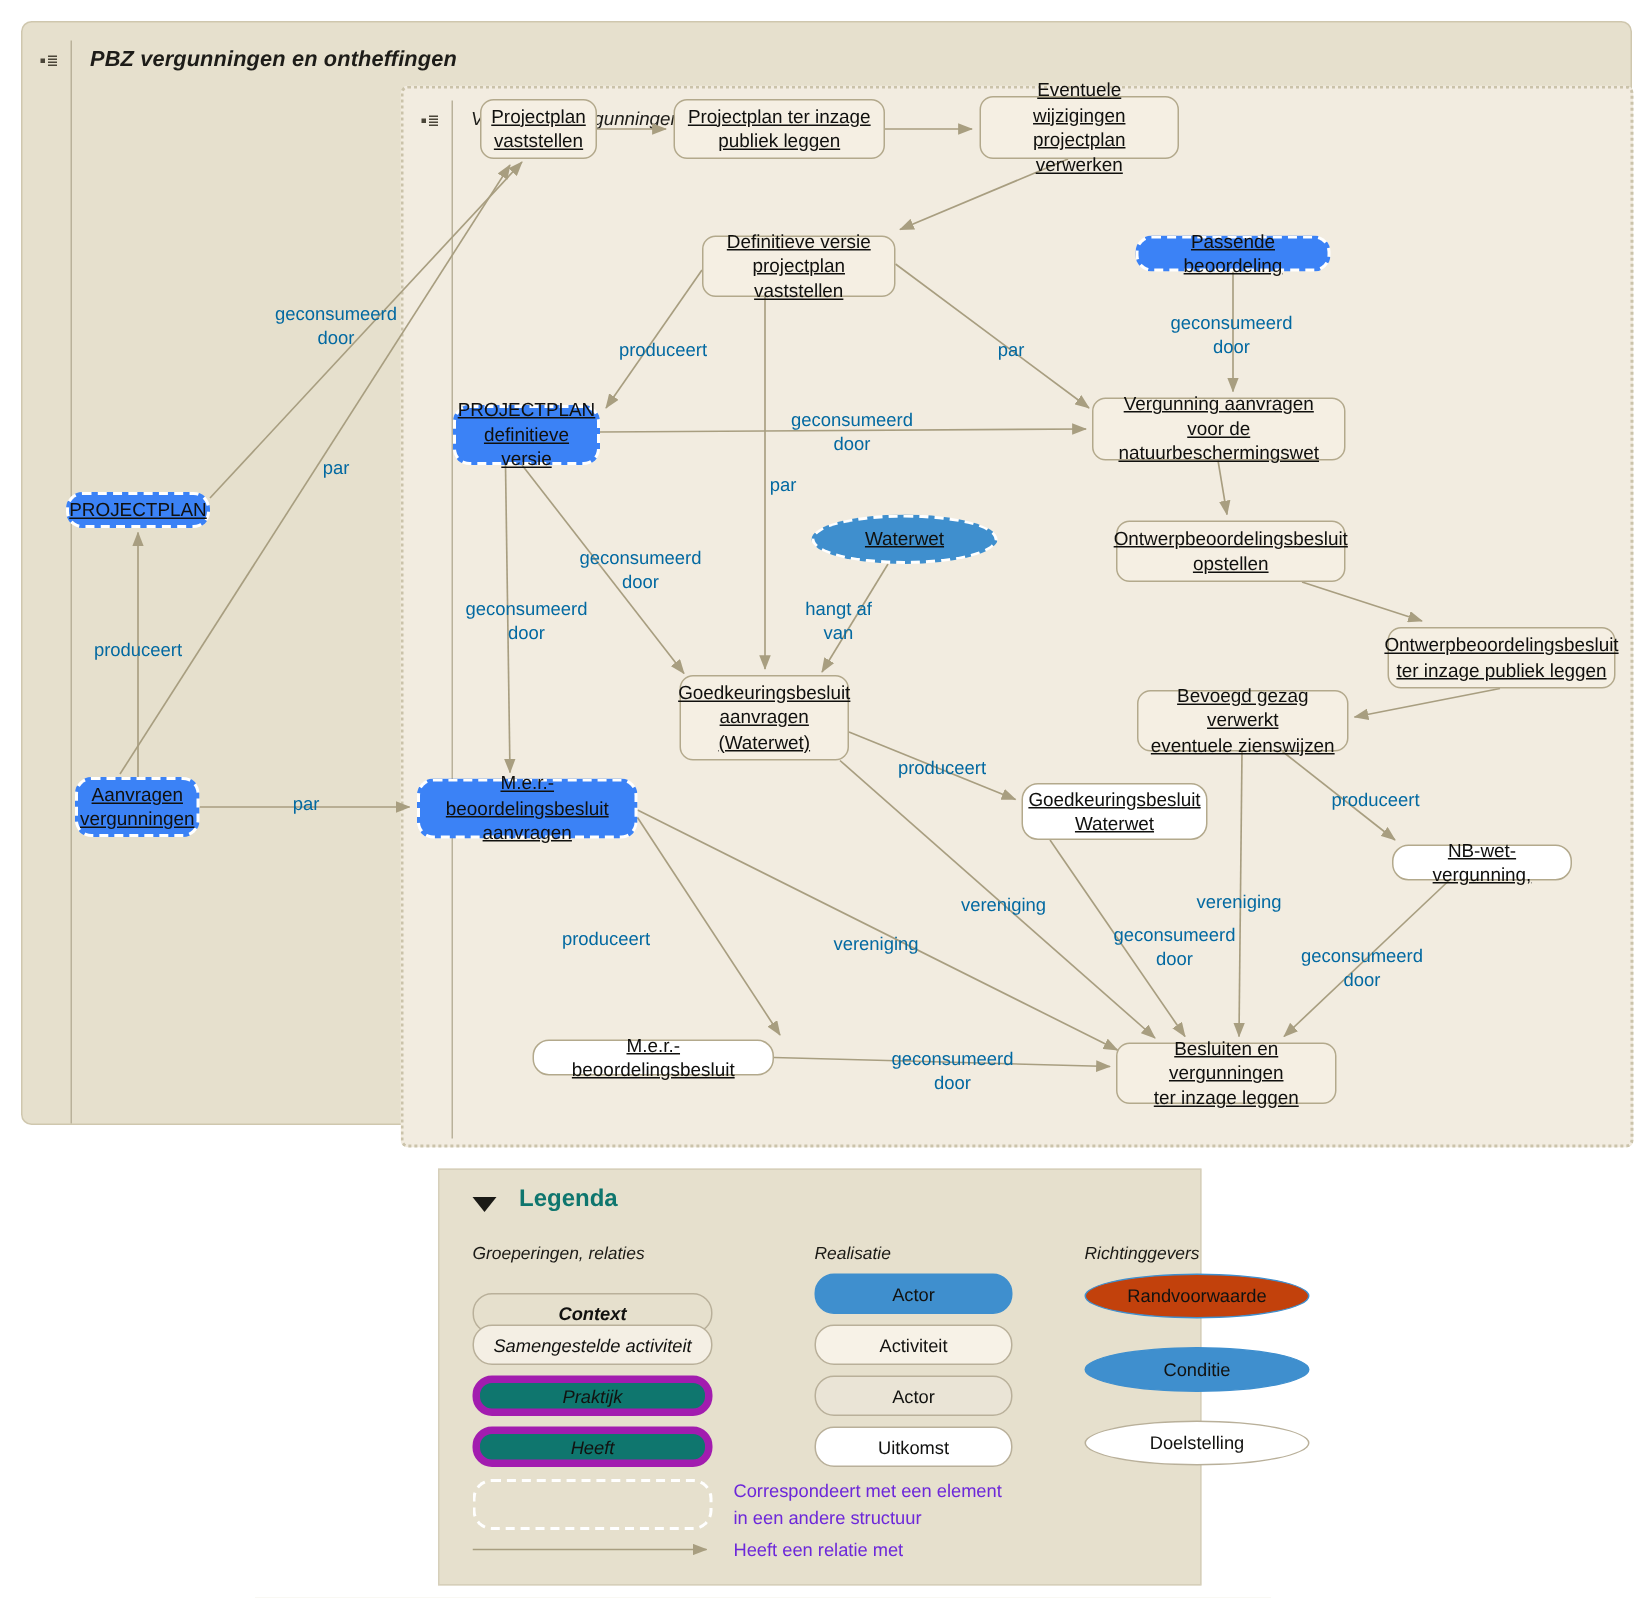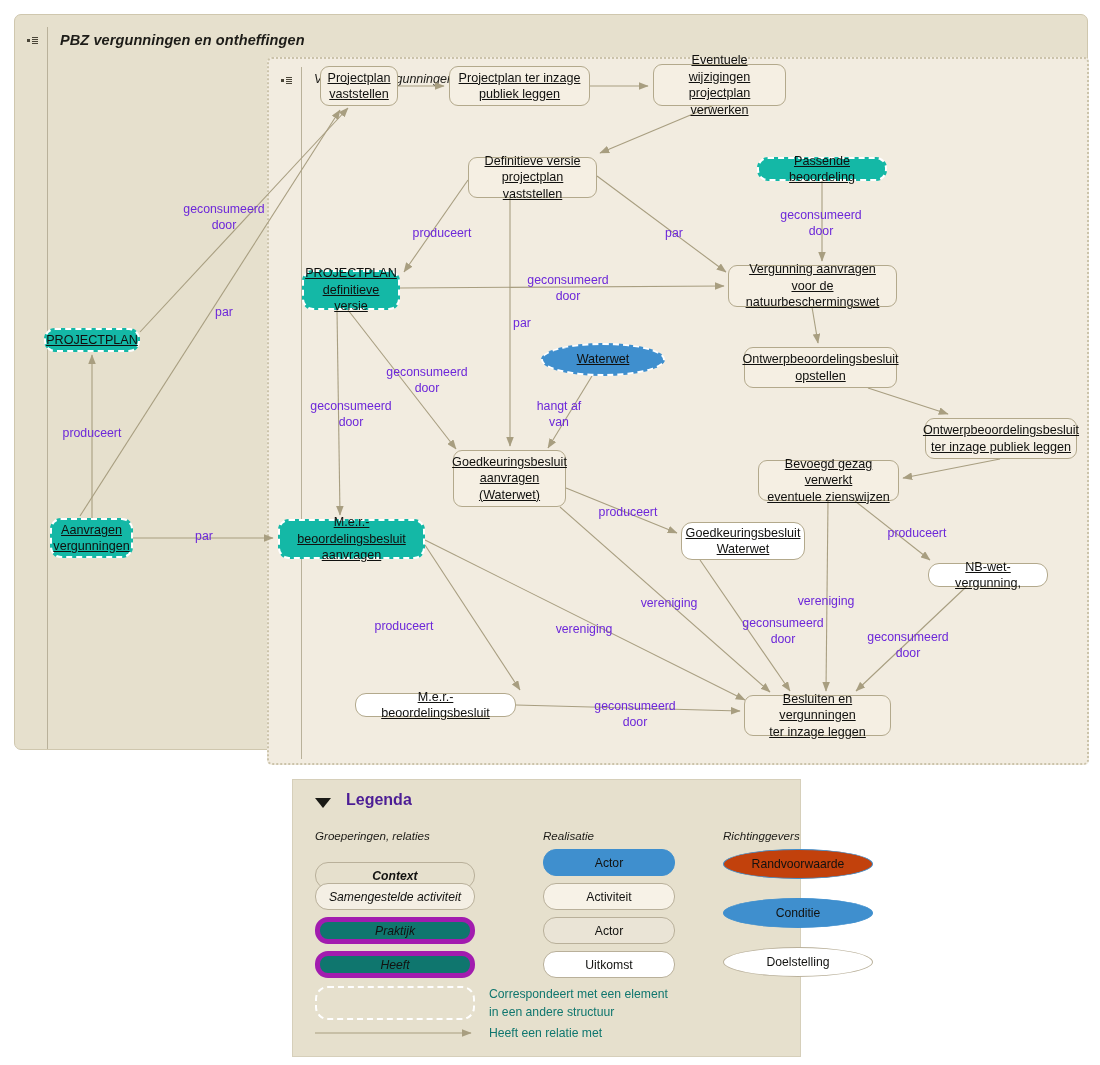--- a/index.html
+++ b/index.html
@@ -31,52 +31,52 @@
 
   
   #edges{position:absolute;left:0;top:0;width:1100px;height:760px;pointer-events:none;}
 
   
   .node{position:absolute;box-sizing:border-box;display:flex;align-items:center;
         justify-content:center;text-align:center;border-radius:9px;
         font-size:12.6px;color:#10100e;line-height:16.5px;padding:3px 8px;text-decoration:underline;}
   .n-activity{background:#f5efe3;border:1px solid #b3a98c;}
   .n-outcome{background:#ffffff;border:1px solid #b3a98c;border-radius:11px;}
-  .n-extern{background:#14b8a6;border:2px dashed #ffffff;border-radius:11px;
+  .n-extern{background:#3b82f6;border:2px dashed #ffffff;border-radius:11px;
             box-shadow:0 0 0 0px rgba(0,0,0,0);}
   .n-cond{background:#3f8fce;border:2px dashed #ffffff;border-radius:50%;color:#10100e;}
 
   
-  .elabel{position:absolute;font-size:12.3px;color:#6d28d9;line-height:16px;
+  .elabel{position:absolute;font-size:12.3px;color:#0369a1;line-height:16px;
           text-align:center;white-space:pre;}
 
   
   #legend{position:absolute;left:292px;top:779px;width:507px;height:276px;
           background:#e6e0cd;border:1px solid #d6cfba;}
-  #legend-title{position:absolute;left:53px;top:11px;font-size:16px;font-weight:bold;color:#4c1d95;}
+  #legend-title{position:absolute;left:53px;top:11px;font-size:16px;font-weight:bold;color:#0f766e;}
   #legend-caret{position:absolute;left:22px;top:18px;width:0;height:0;
                 border-left:8px solid transparent;border-right:8px solid transparent;
                 border-top:10px solid #1a1a16;}
   .lg-col-head{position:absolute;font-style:italic;font-size:11.6px;color:#1b1a16;}
   .lg-item{position:absolute;box-sizing:border-box;display:flex;align-items:center;
            justify-content:center;text-align:center;font-size:12.2px;color:#121210;}
   .lg-pill{border-radius:13px;}
   .lg-ell{border-radius:50%;}
   .lg-ctx{background:#e6e0cd;border:1px solid #b9b09a;font-style:italic;font-weight:bold;}
   .lg-samen{background:#f4efe4;border:1px solid #b9b09a;font-style:italic;}
   .lg-grp{background:#0f766e;border:5px solid #a21caf;font-style:italic;text-align:center;}
   .lg-actor{background:#3f8fce;border:1px solid #3f8fce;}
   .lg-activiteit{background:#f7f2e7;border:1px solid #b9b09a;}
   .lg-begrip{background:#eae4d6;border:1px solid #b9b09a;}
   .lg-uitkomst{background:#ffffff;border:1px solid #b9b09a;}
   .lg-rand{background:#c2410c;border:1px solid #3f8fce;}
   .lg-conditie{background:#3f8fce;border:1px solid #3f8fce;}
   .lg-doel{background:#ffffff;border:1px solid #b9b09a;}
   .lg-dashbox{background:transparent;border:2px dashed #ffffff;border-radius:13px;}
-  .lg-note{position:absolute;font-size:12.2px;color:#0f766e;line-height:18px;white-space:pre-line;}
+  .lg-note{position:absolute;font-size:12.2px;color:#6d28d9;line-height:18px;white-space:pre-line;}
 </style>
 </head>
 <body>
 
 <div id="outer-group">
   <div class="grp-head">
     <span class="grp-icon">
       <span class="dot"></span>
       <span class="bars">
           <i></i>

